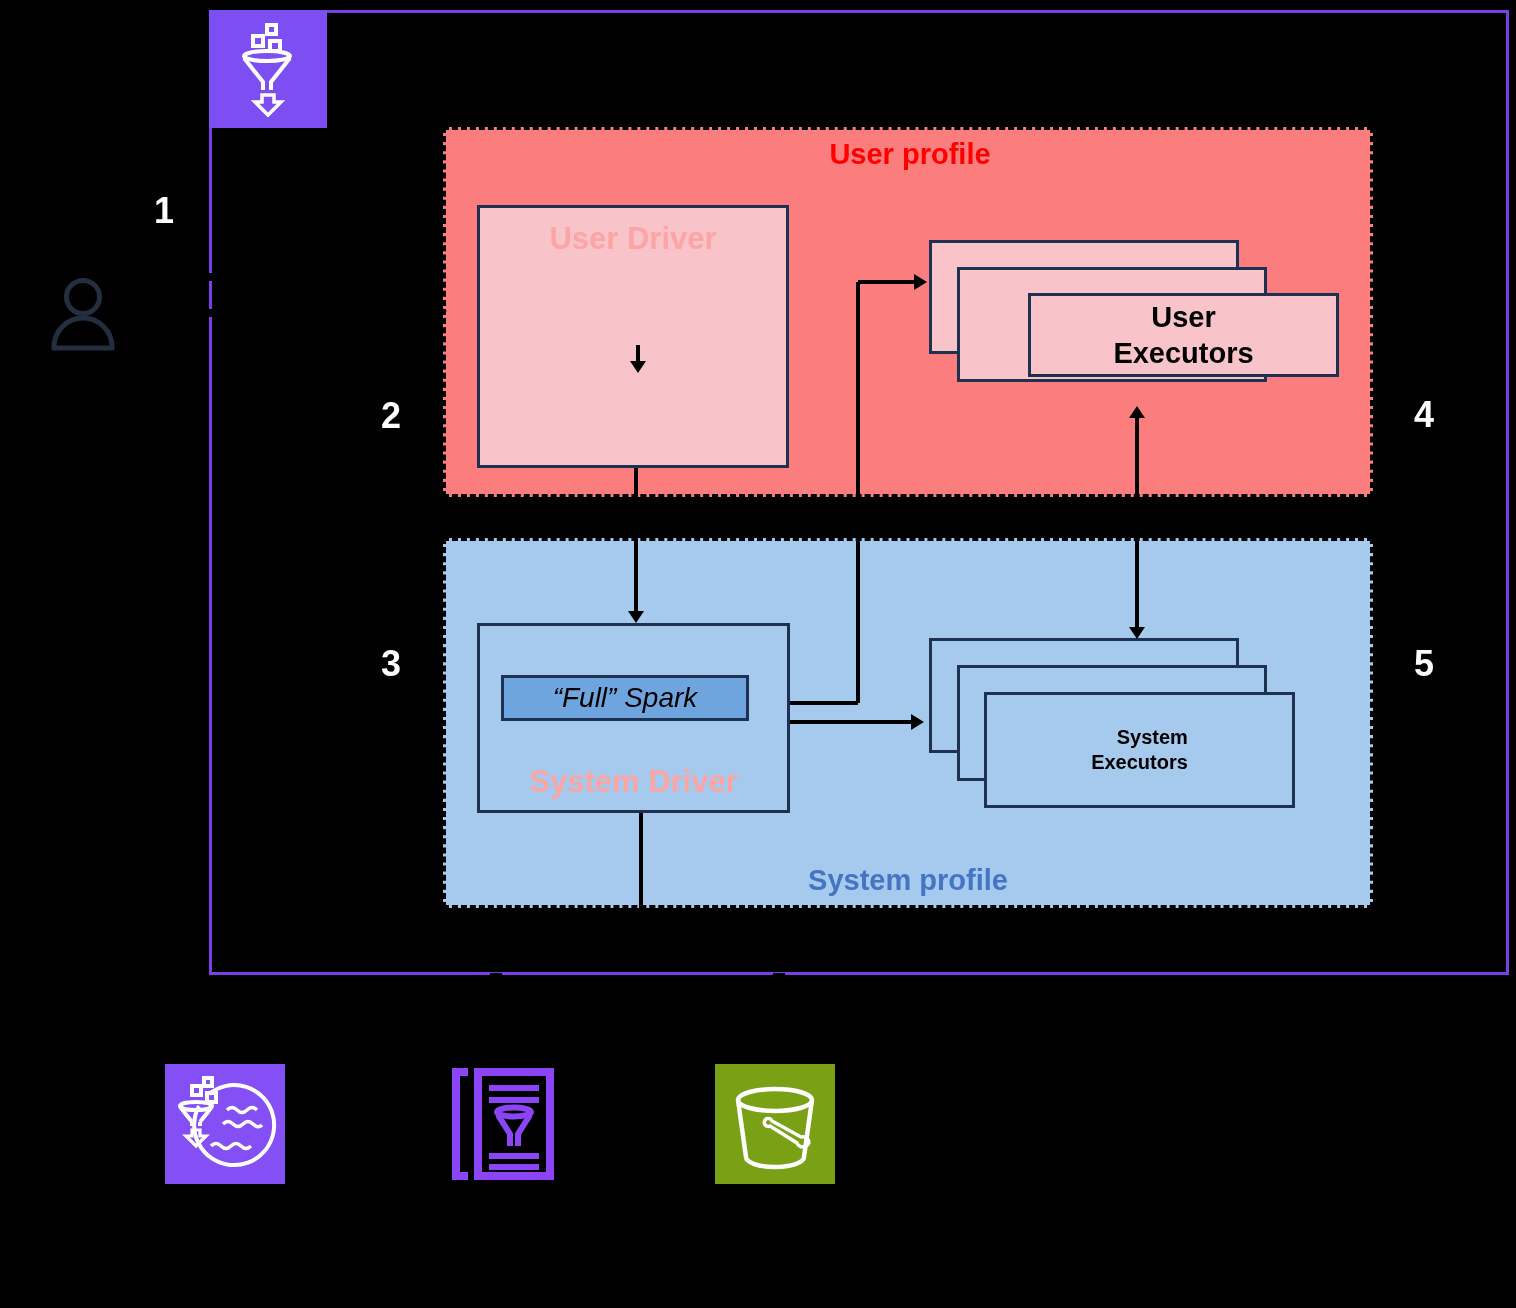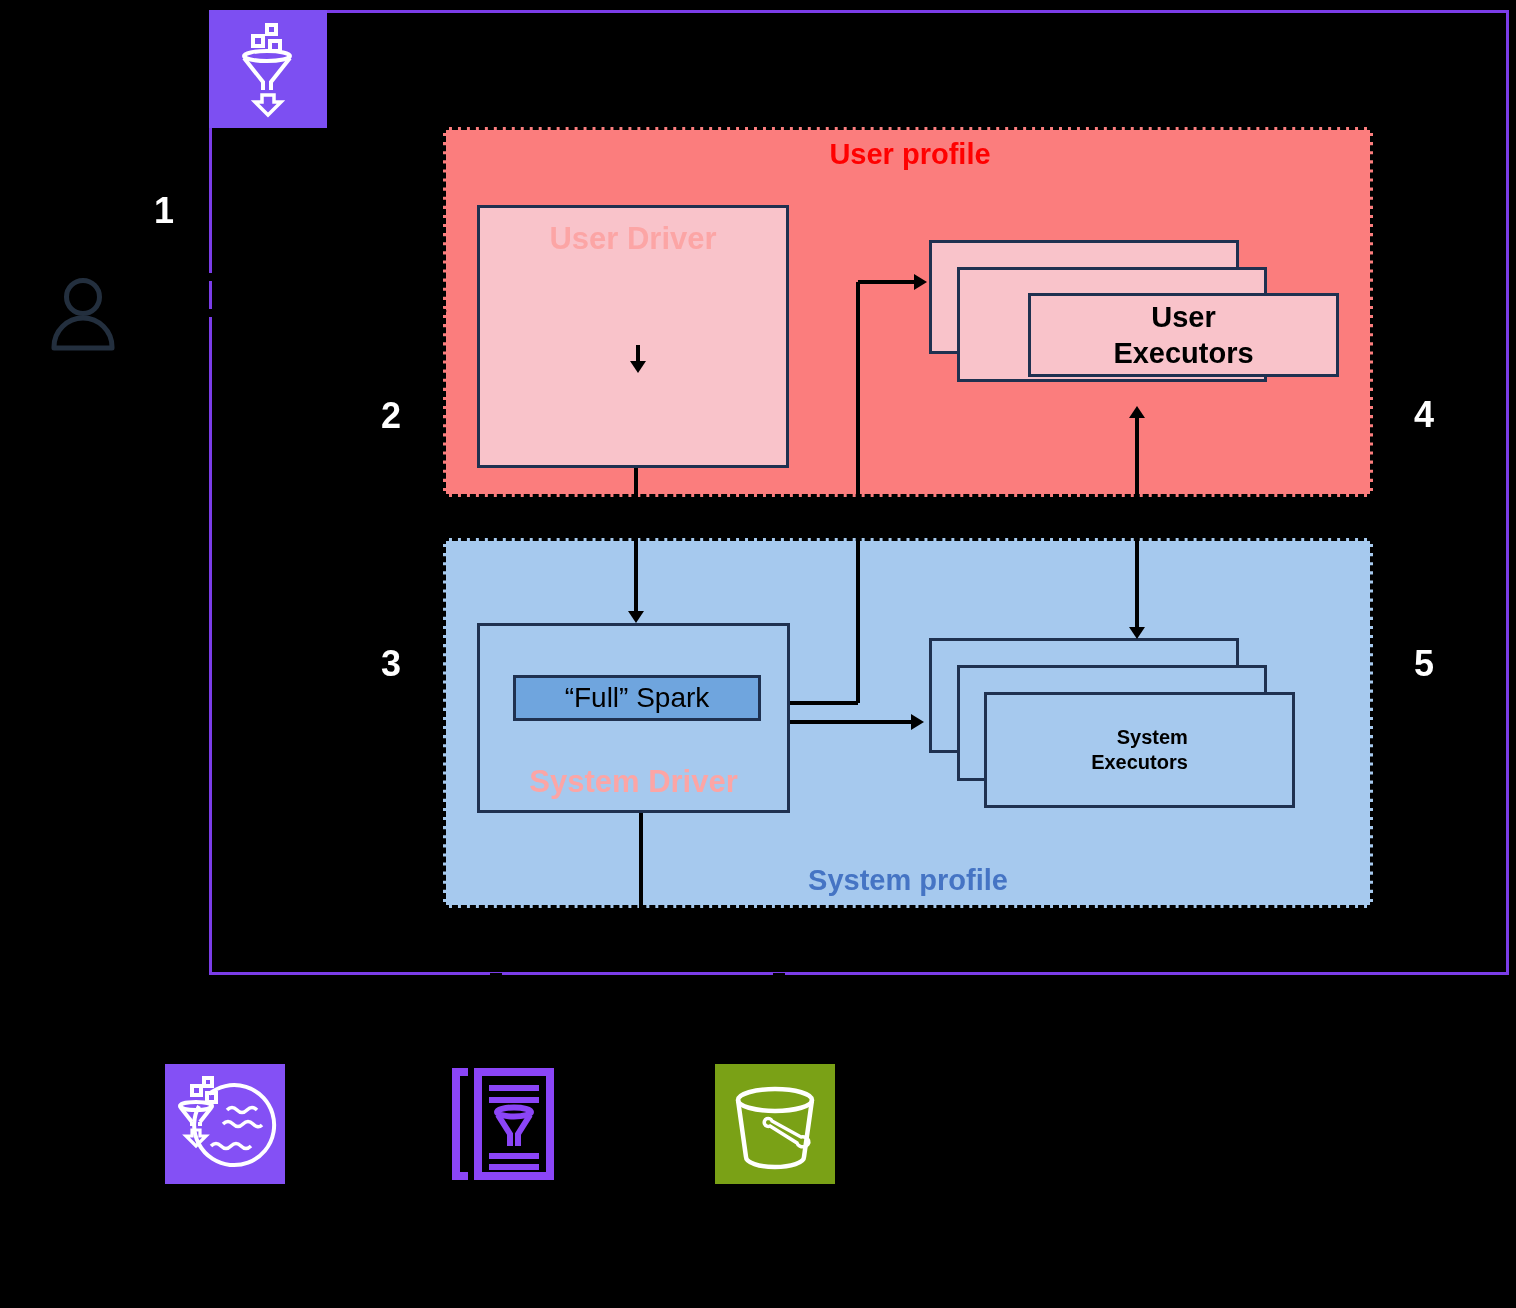--- a/index.html
+++ b/index.html
@@ -54,21 +54,21 @@
   <div class="box navy" style="left:957px;top:267px;width:310px;height:115px;background:#F9C3CA;"></div>
   <div class="box navy centered" style="left:984px;top:293px;width:311px;height:84px;background:#F9C3CA;margin-left:44px;">
     <span class="bold multiline" style="font-size:29px;text-align:center;">User
 Executors</span>
   </div>
 
   <div class="box dashed" style="left:443px;top:538px;width:930px;height:370px;background:#A6C9EE;"></div>
   <div class="lbl bold" style="left:443px;top:864px;width:930px;font-size:29px;color:#4574C4;">System profile</div>
 
   <div class="box navy" style="left:477px;top:623px;width:313px;height:190px;background:#A6C9EE;"></div>
-  <div class="box navy centered" style="left:513px;top:675px;width:248px;height:46px;background:#6FA5DE;font-size:28px;">
+  <div class="box navy centered" style="left:501px;top:675px;width:248px;height:46px;background:#6FA5DE;font-size:28px;font-style:italic;">
     <span>“Full” Spark</span>
   </div>
   <div class="lbl bold" style="left:477px;top:764px;width:313px;font-size:31px;">System Driver</div>
 
   <div class="box navy" style="left:929px;top:638px;width:310px;height:115px;background:#A6C9EE;"></div>
   <div class="box navy" style="left:957px;top:665px;width:310px;height:116px;background:#A6C9EE;"></div>
   <div class="box navy centered" style="left:984px;top:692px;width:311px;height:116px;background:#A6C9EE;">
     <span class="bold multiline" style="font-size:20px;text-align:right;">System
 Executors</span>
   </div>

